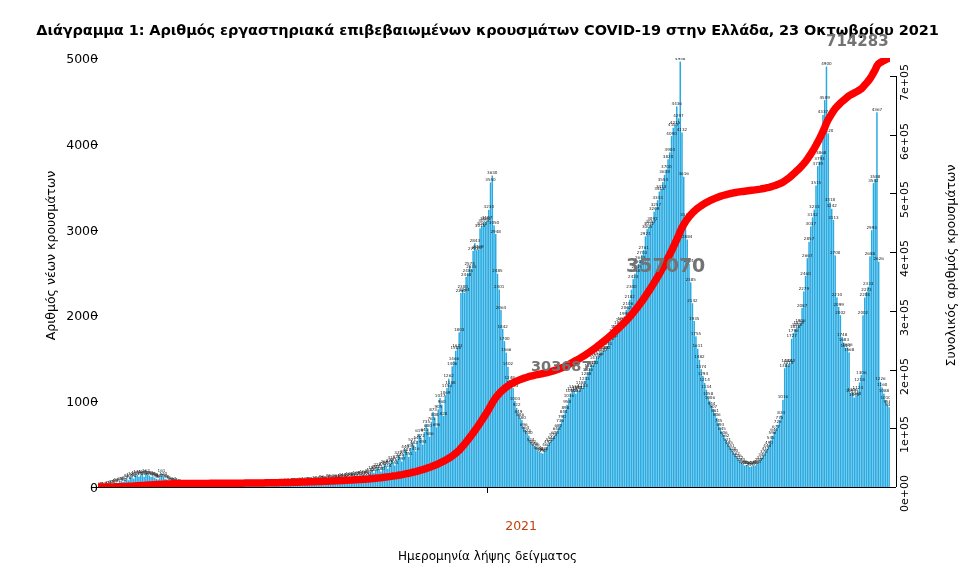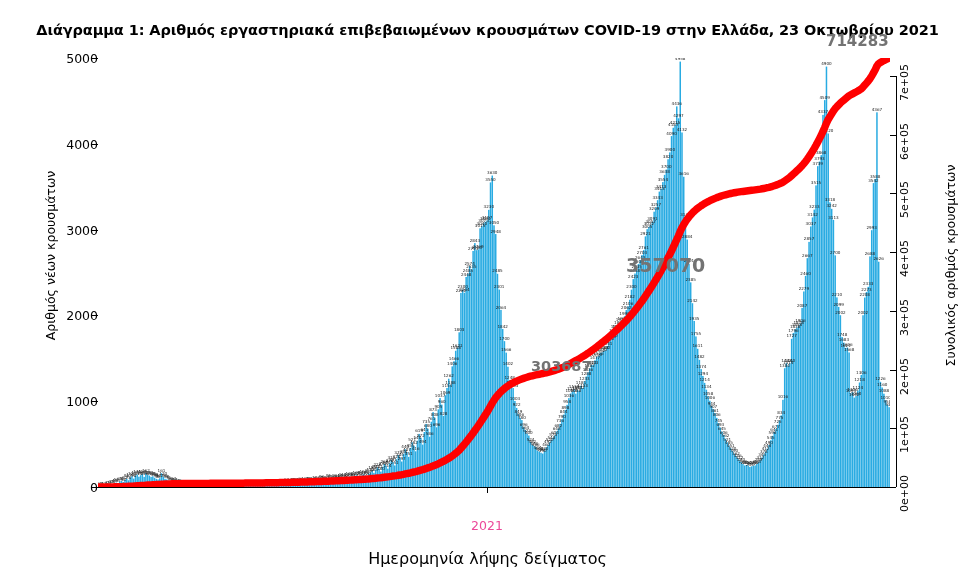--- a/index.html
+++ b/index.html
@@ -46,26 +46,26 @@
   #raxis-spine{position:absolute;left:6px;width:1px;background:#000;}
   #ylabel-right{
     position:absolute;left:-110px;top:200px;width:340px;
     transform:rotate(-90deg);transform-origin:center center;
     font-size:12.5px;color:#000;text-align:center;
   }
 
   
   #xtick-mark{position:absolute;left:487px;top:487px;width:1px;height:6px;background:#000;}
   #xtick-label{
-    position:absolute;left:437px;top:518px;width:100px;text-align:center;
-    font-size:12.5px;color:#ec4899;
+    position:absolute;left:437px;top:518px;width:100px;text-align:right;
+    font-size:12.5px;color:#c2410c;
   }
   #xlabel{
     position:absolute;left:0;top:549px;width:975px;text-align:center;
-    font-size:16px;color:#000;
+    font-size:12px;color:#000;
   }
 
   
   .ann{
     position:absolute;color:#737373;font-weight:bold;white-space:nowrap;
   }
   #ann-total{left:826px;top:32px;font-size:15px;}
   #ann-mid2{left:626px;top:254px;font-size:19px;}
   #ann-mid1{left:531px;top:358px;font-size:14.5px;}
 

